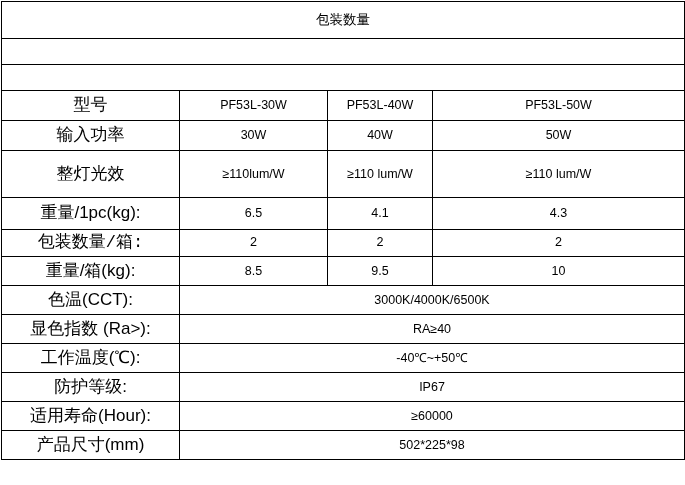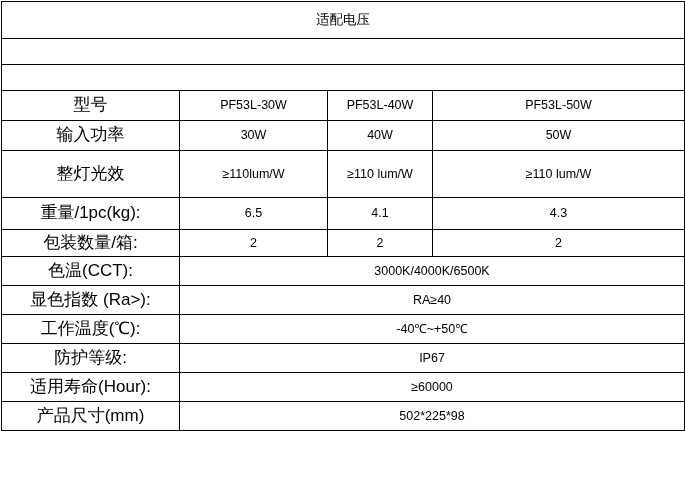--- a/index.html
+++ b/index.html
@@ -33,21 +33,21 @@
   .c-c { width: 252px; }
 
   .r-title td { height: 36px; font-size: 13.5px; }
   .r-blank td { height: 25px; }
   .r-blank2 td { height: 25px; }
   .r-volt td { height: 26px; }
   .r-model td { height: 29px; }
   .r-power td { height: 29px; }
   .r-eff td { height: 46px; }
   .r-weight td { height: 31px; }
-  .r-qty td { height: 26px; }
+  .r-qty td { height: 26px; font-family: Liberation Mono, monospace; }
   .r-boxw td { height: 28px; }
   .r-cct td { height: 28px; }
   .r-ra td { height: 28px; }
   .r-temp td { height: 28px; }
   .r-ip td { height: 28px; }
   .r-life td { height: 28px; }
   .r-psize td { height: 28px; }
 
   .label-cell { font-size: 17px; }
   .eff-b { font-size: 12.5px; line-height: 1.5; }
@@ -57,21 +57,21 @@
 
 <table id="spec-table">
   <colgroup>
     <col class="c-label">
     <col class="c-a">
     <col class="c-b">
     <col class="c-c">
   </colgroup>
   <tbody>
     <tr class="r-title">
-      <td colspan="4">适配电压</td>
+      <td colspan="4">包装数量</td>
     </tr>
     <tr class="r-blank">
       <td colspan="4"></td>
     </tr>
     <tr class="r-blank2">
       <td colspan="4"></td>
     </tr>
 
 
     <tr class="r-model">
@@ -102,20 +102,26 @@
       <td>4.3</td>
     </tr>
 
     <tr class="r-qty">
       <td class="label-cell">包装数量/箱:</td>
       <td>2</td>
       <td>2</td>
       <td>2</td>
     </tr>
 
+    <tr class="r-boxw">
+      <td class="label-cell">重量/箱(kg):</td>
+      <td>8.5</td>
+      <td>9.5</td>
+      <td>10</td>
+    </tr>
 
     <tr class="r-cct">
       <td class="label-cell">色温(CCT):</td>
       <td colspan="3">3000K/4000K/6500K</td>
     </tr>
 
     <tr class="r-ra">
       <td class="label-cell">显色指数 (Ra&gt;):</td>
       <td colspan="3">RA≥40</td>
     </tr>

